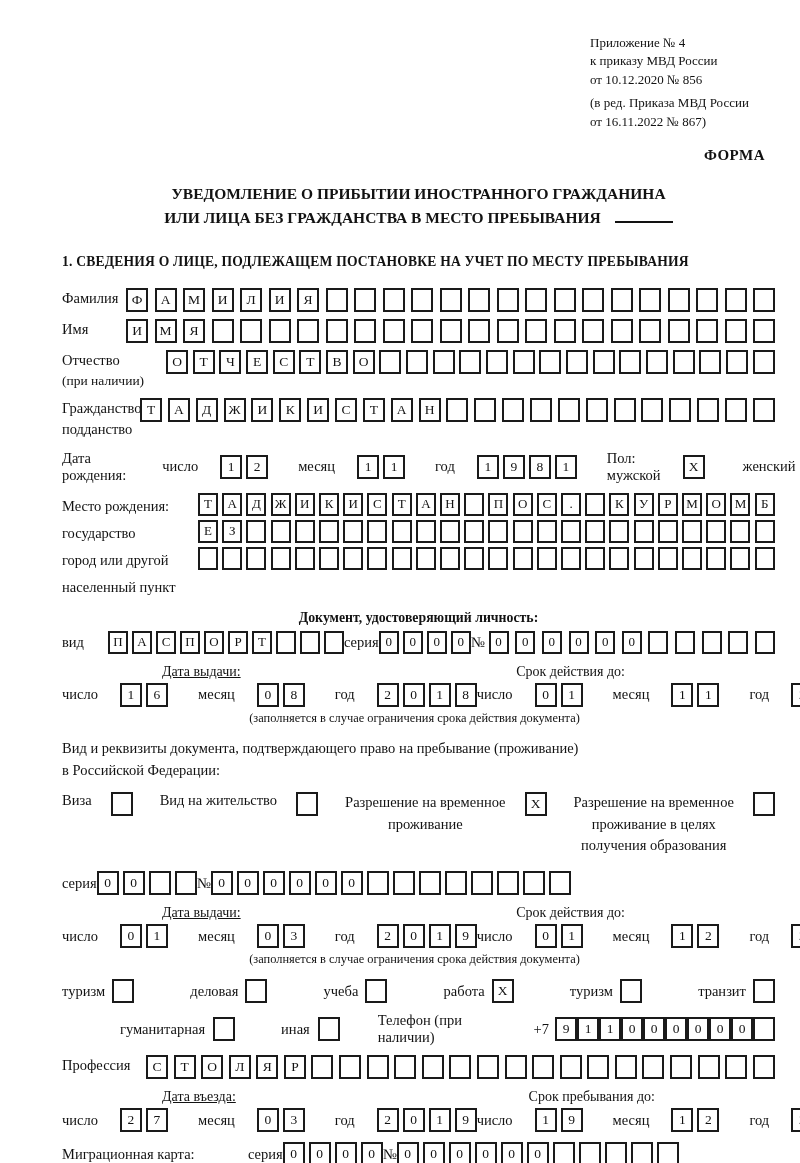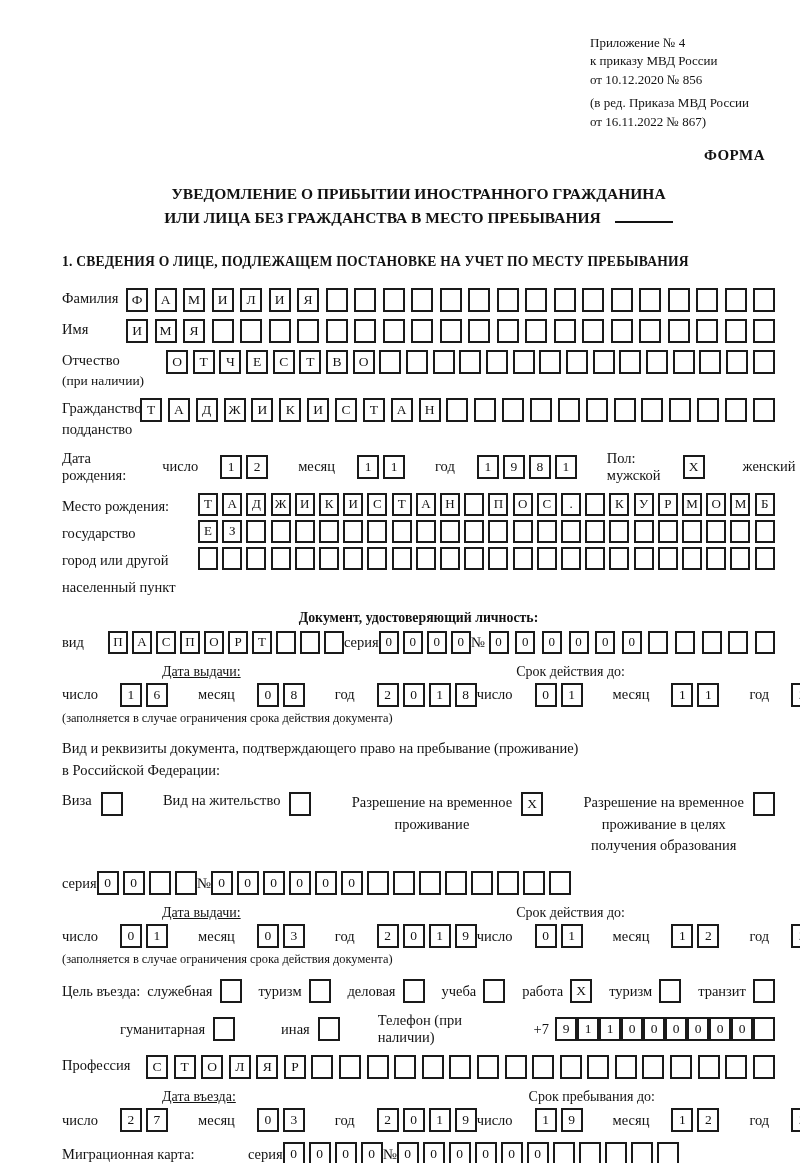--- a/index.html
+++ b/index.html
@@ -34,24 +34,24 @@
   .stack > .cells:last-child { margin-bottom:0; }
 
   .dhead { display:flex; margin-top:10px; font-size:14px; }
   .dhead .dh-l { margin-left:100px;text-decoration:underline; }
   .dhead .dh-r { margin-left:auto; margin-right:150px; }
   .drow { display:flex; align-items:center; margin-top:3px; }
   .dgrp { display:flex; align-items:center;gap:16px; }
   .dgrp .dlbl { margin-right:6px; }
   .dgrp .dlbl.ml { margin-left:14px; }
   .dgrp.right { margin-left:auto; margin-right:58px; }
-  .note { text-align:left; font-size:12.4px; margin-top:4px; margin-right:8px; }
+  .note { text-align:center; font-size:12.4px; margin-top:4px; margin-right:8px; }
 
   .stay-opts { display:flex; justify-content:space-between; margin-top:10px; align-items:flex-start; }
-  .opt { display:flex; align-items:flex-start; gap:9px; }
+  .opt { display:flex; align-items:flex-start; gap:19px; }
   .opt .lines { text-align:center; line-height:1.5; }
   .purpose-row { display:flex; align-items:center; justify-content:space-between; margin-top:12px; }
   .purpose-row .pl { display:flex; align-items:center; gap:7px; }
   .hum-row { display:flex; align-items:center; margin-top:9px; margin-left:58px; }
   .hum-row .pl { display:flex; align-items:center; gap:8px; }
   .doc-head { text-align:center; font-weight:bold; font-size:13.8px; margin-top:9px; }
   .stay-head { margin-top:11px; line-height:1.55; }
 </style>
 </head>
 <body>
@@ -510,27 +510,20 @@
           <span class="cell">0</span>
           <span class="cell">2</span>
           <span class="cell">5</span>
         </span>
     </div>
   </div>
   <div class="note">(заполняется в случае ограничения срока действия документа)</div>
 
   <div class="purpose-row">
     <div class="pl">
-      <span>Цель въезда:</span>
-      <span>служебная</span>
-      <span class="cells grp">
-          <span class="cell"></span>
-        </span>
-    </div>
-    <div class="pl">
       <span>туризм</span>
       <span class="cells grp">
           <span class="cell"></span>
         </span>
     </div>
     <div class="pl">
       <span>деловая</span>
       <span class="cells grp">
           <span class="cell"></span>
         </span>

